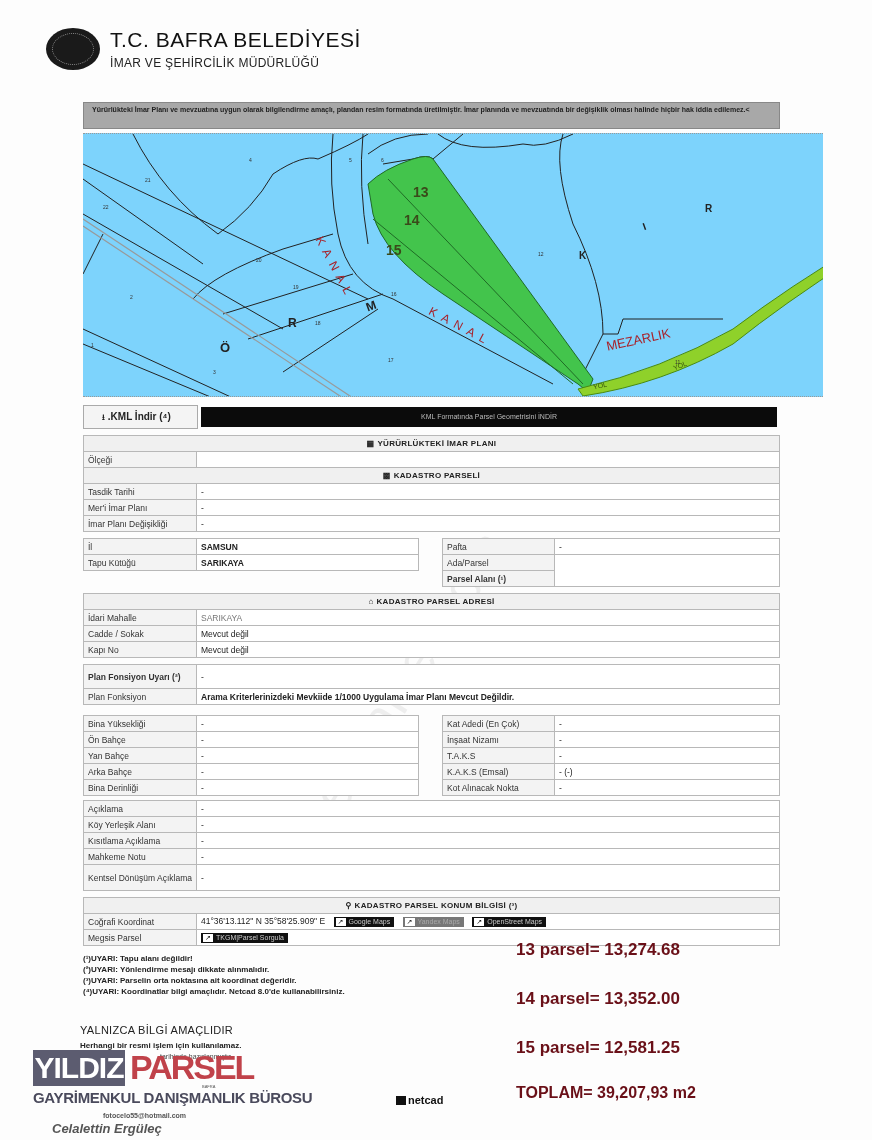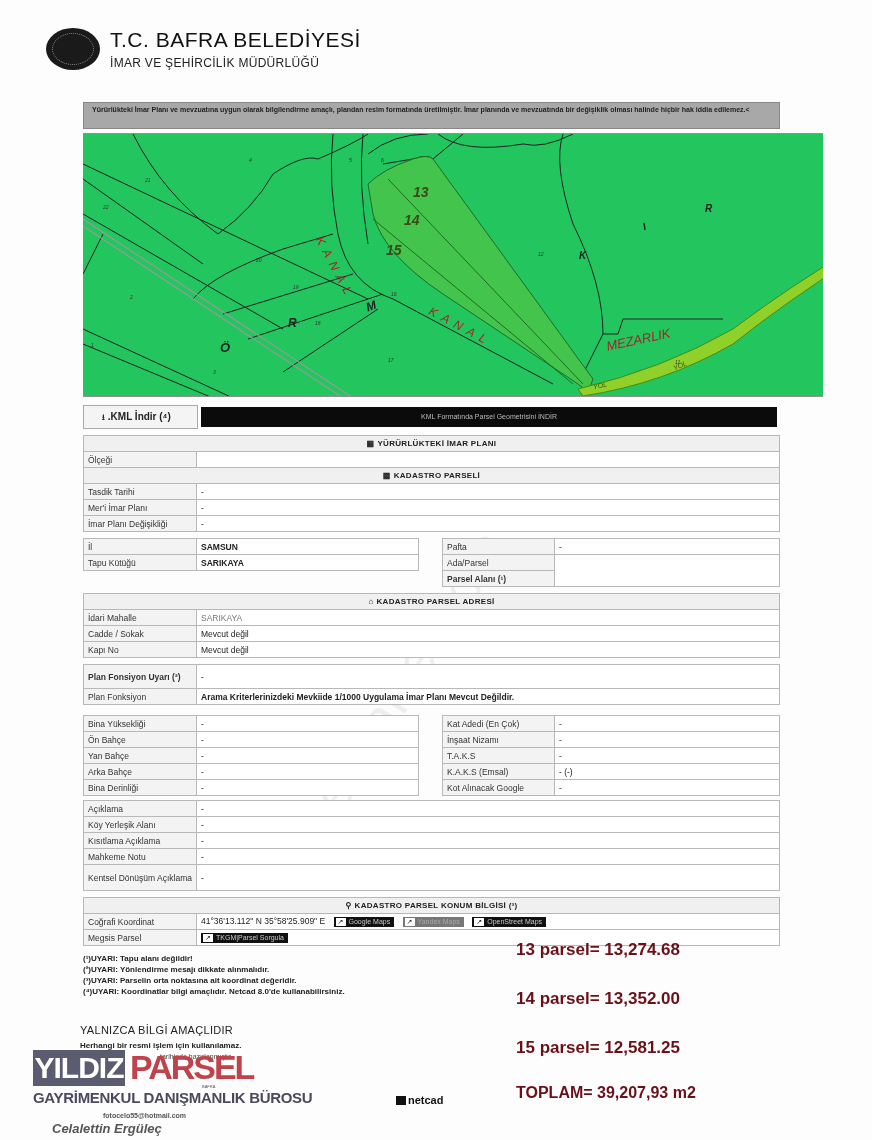--- a/index.html
+++ b/index.html
@@ -7,21 +7,21 @@
   body { font-family: "Liberation Sans", sans-serif; color: #222; position: relative; }
 
   .header { position: absolute; left: 44px; top: 26px; width: 420px; height: 48px; }
   .seal { position: absolute; left: 2px; top: 2px; width: 54px; height: 42px; border-radius: 50%; background: #1a1a1a; }
   .seal::after { content: ""; position: absolute; left: 6px; top: 5px; width: 40px; height: 30px; border-radius: 50%; border: 1px dotted #888; }
   .h-title { position: absolute; left: 66px; top: 2px; font-size: 21px; letter-spacing: 0.5px; color: #111; }
   .h-sub { position: absolute; left: 66px; top: 30px; font-size: 12px; color: #222; letter-spacing: 0.3px; }
 
   .notice { position: absolute; left: 83px; top: 102px; width: 697px; height: 27px; background: #a8a8a8; border: 1px solid #888; padding: 2px 8px; font-size: 7px; font-weight: bold; line-height: 10px; color: #222; }
 
-  .map { position: absolute; left: 83px; top: 133px; width: 740px; height: 264px; background: #22c55e; border-top: 1px dotted #999; border-bottom: 1px dotted #999; overflow: hidden; font-style: italic; }
+  .map { position: absolute; left: 83px; top: 133px; width: 740px; height: 264px; background: #7dd3fc; border-top: 1px dotted #999; border-bottom: 1px dotted #999; overflow: hidden; }
   .map svg { position: absolute; left: 0; top: 0; }
 
   .kml-row { position: absolute; left: 83px; top: 405px; width: 697px; height: 24px; }
   .kml-label { position: absolute; left: 0; top: 0; width: 115px; height: 24px; border: 1px solid #aaa; background: #f4f4f4; font-size: 10px; font-weight: bold; padding: 5px 18px; }
   .kml-btn { position: absolute; left: 118px; top: 2px; width: 576px; height: 20px; background: #0b0b0b; color: #bbb; font-size: 7px; text-align: center; line-height: 20px; }
 
   table.grid { position: absolute; border-collapse: collapse; font-size: 8.5px; background: #fff; }
   table.grid td { border: 1px solid #b8b8b8; height: 16px; padding: 1px 4px; vertical-align: middle; }
   table.grid td.lbl { background: #f3f3f3; color: #333; }
   table.grid td.sec { text-align: center; font-weight: bold; background: #f0f0f0; font-size: 8px; letter-spacing: 0.3px; }
@@ -264,21 +264,21 @@
       </tr>
   <tr>
         <td class="lbl">T.A.K.S</td>
         <td>-</td>
       </tr>
   <tr>
         <td class="lbl">K.A.K.S (Emsal)</td>
         <td>- (-)</td>
       </tr>
   <tr>
-        <td class="lbl">Kot Alınacak Google</td>
+        <td class="lbl">Kot Alınacak Nokta</td>
         <td>-</td>
       </tr>
 </tbody>
   </table>
 
 <table class="grid" style="left:83px;top:800px;width:697px;">
   <tbody>
       <tr>
         <td class="lbl" style="width:113px;">Açıklama</td>
         <td>-</td>

